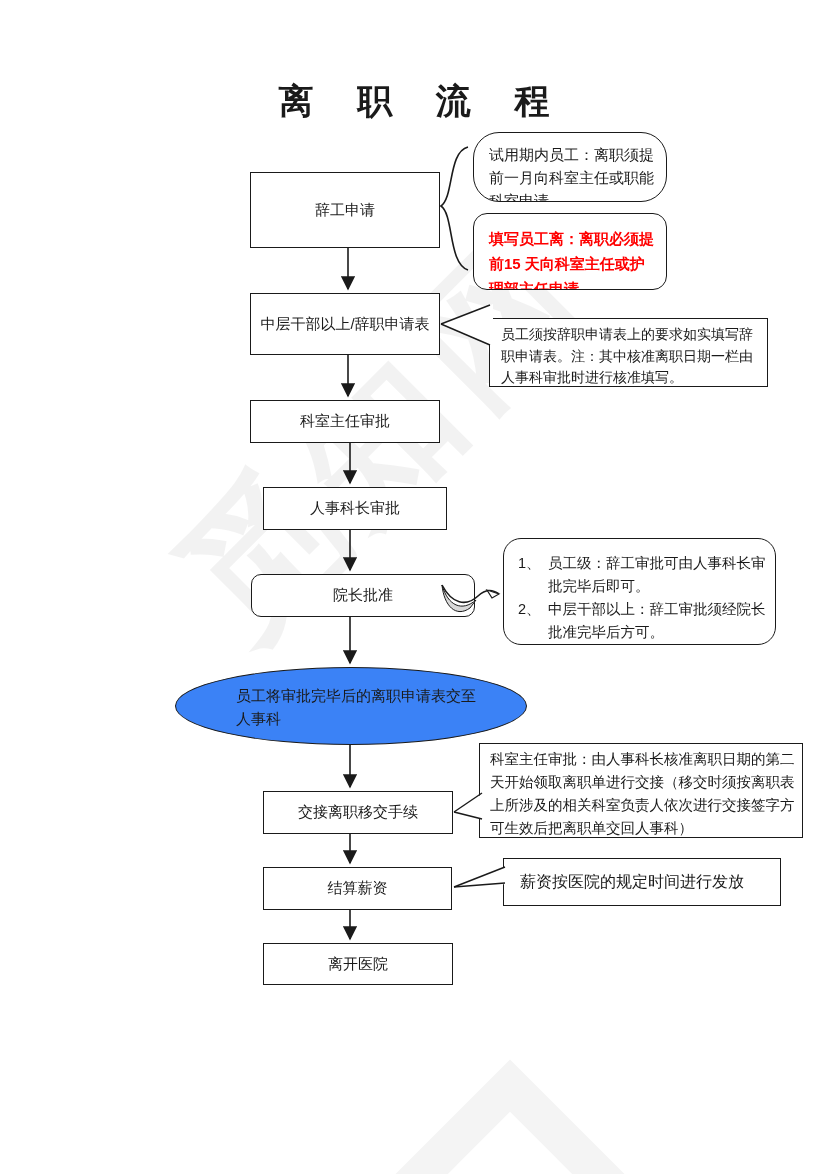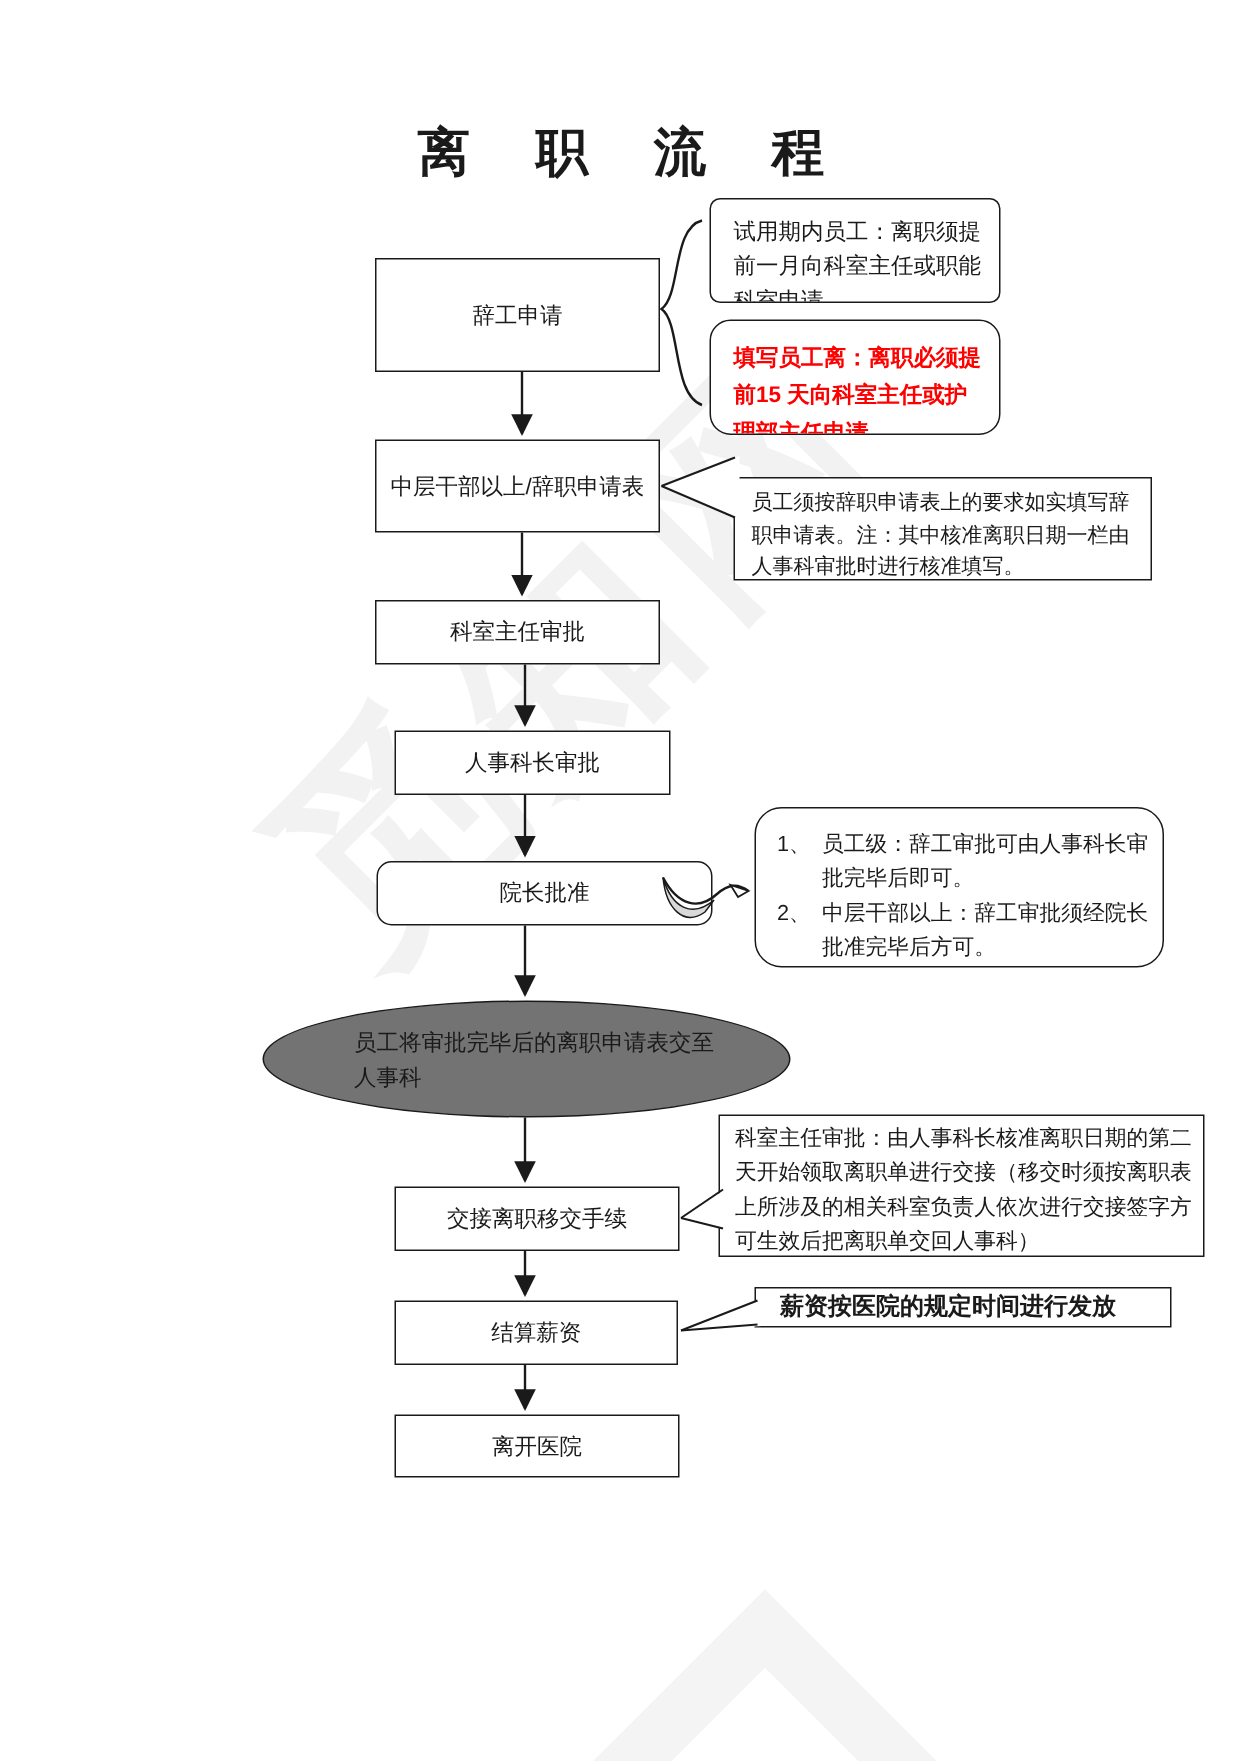--- a/index.html
+++ b/index.html
@@ -39,45 +39,45 @@
   #n1{left:250px;top:172px;width:190px;height:76px;}
   #n2{left:250px;top:293px;width:190px;height:62px;}
   #n3{left:250px;top:400px;width:190px;height:43px;}
   #n4{left:263px;top:487px;width:184px;height:43px;}
   #n5{left:251px;top:574px;width:224px;height:43px;border-radius:10px;}
   #n7{left:263px;top:791px;width:190px;height:43px;}
   #n8{left:263px;top:867px;width:189px;height:43px;}
   #n9{left:263px;top:943px;width:190px;height:42px;}
   #n6{
     position:absolute;left:175px;top:667px;width:352px;height:78px;
-    border:1.5px solid #1a1a1a;border-radius:50%;background:#737373;
+    border:1.5px solid #1a1a1a;border-radius:50%;background:#3b82f6;
     box-sizing:border-box;z-index:2;
   }
   #n6 .ellipse-text{
     position:absolute;left:60px;top:16px;width:252px;
     font-size:15px;line-height:23px;text-align:left;
   }
   
   .note{
     position:absolute;background:#ffffff;border:1.5px solid #1a1a1a;
     box-sizing:border-box;z-index:2;overflow:hidden;
   }
-  #noteA{left:473px;top:132px;width:194px;height:70px;border-radius:7px;
+  #noteA{left:473px;top:132px;width:194px;height:70px;border-radius:26px;
          padding:10px 8px 0 15px;font-size:15px;line-height:23px;}
   #noteB{left:473px;top:213px;width:194px;height:77px;border-radius:14px;
          padding:12px 8px 0 15px;font-size:15px;line-height:25px;font-weight:600;}
   #noteC{left:489px;top:318px;width:279px;height:69px;
          padding:5px 8px 0 11px;font-size:14px;line-height:21.5px;}
   #noteD{left:503px;top:538px;width:273px;height:107px;border-radius:18px;
          padding:13px 8px 0 14px;font-size:14.5px;line-height:23px;}
   #noteE{left:479px;top:743px;width:324px;height:95px;
          padding:4px 6px 0 10px;font-size:14.5px;line-height:23px;}
-  #noteF{left:503px;top:858px;width:278px;height:27px;
+  #noteF{left:503px;top:858px;width:278px;height:48px;
          display:flex;align-items:center;padding-left:16px;
-         font-size:16px;font-weight:700;}
+         font-size:16px;font-weight:400;}
   .rule-row{display:flex;}
   .rule-num{flex:0 0 30px;}
   .rule-text{flex:1;}
   
   #connectors{position:absolute;left:0;top:0;width:830px;height:1174px;
               z-index:3;pointer-events:none;}
 </style>
 </head>
 <body>
 

